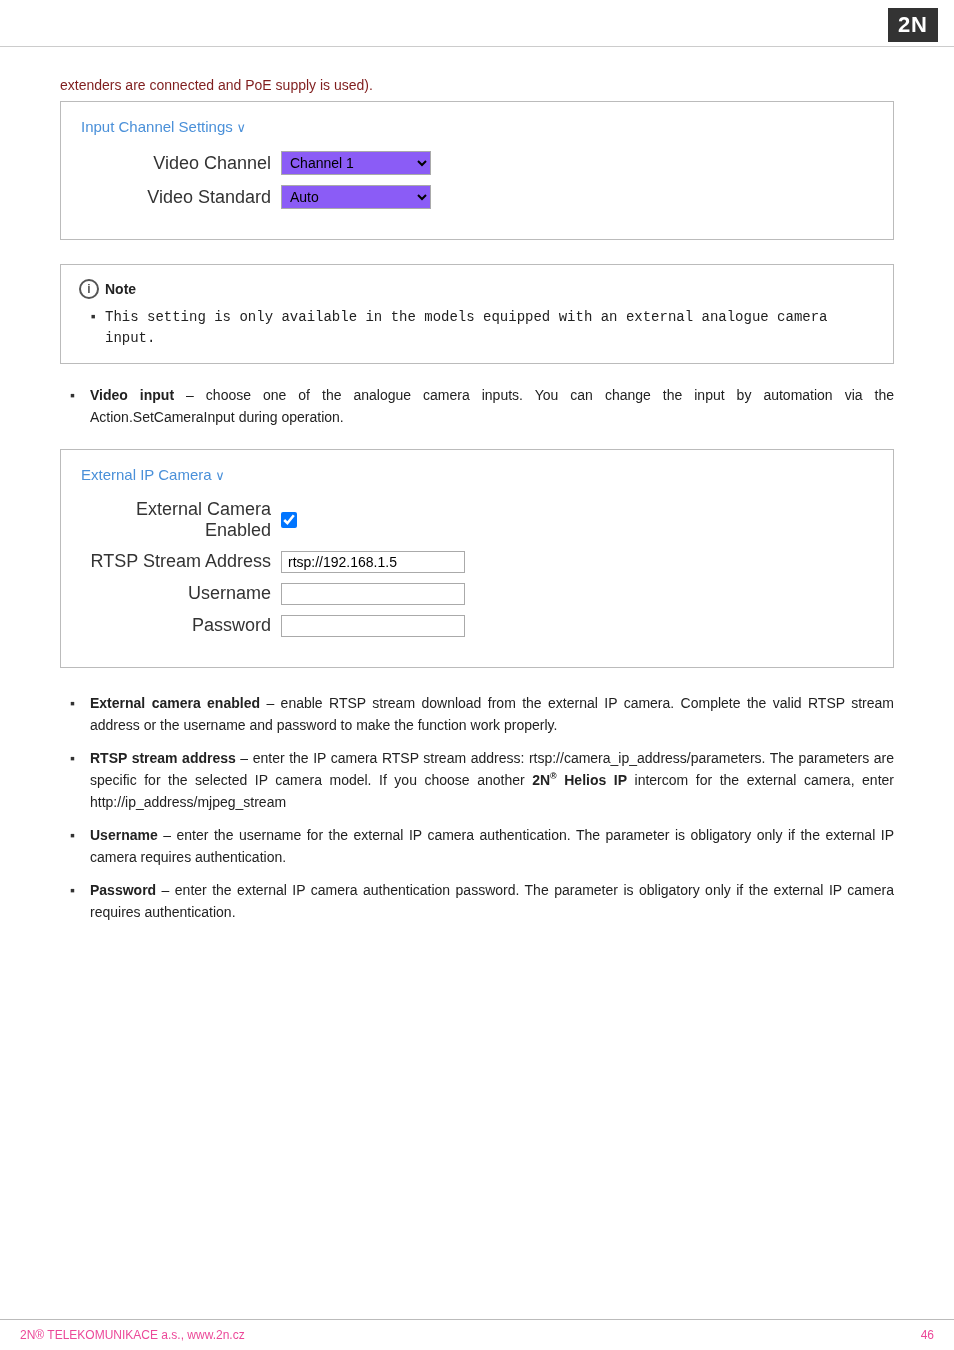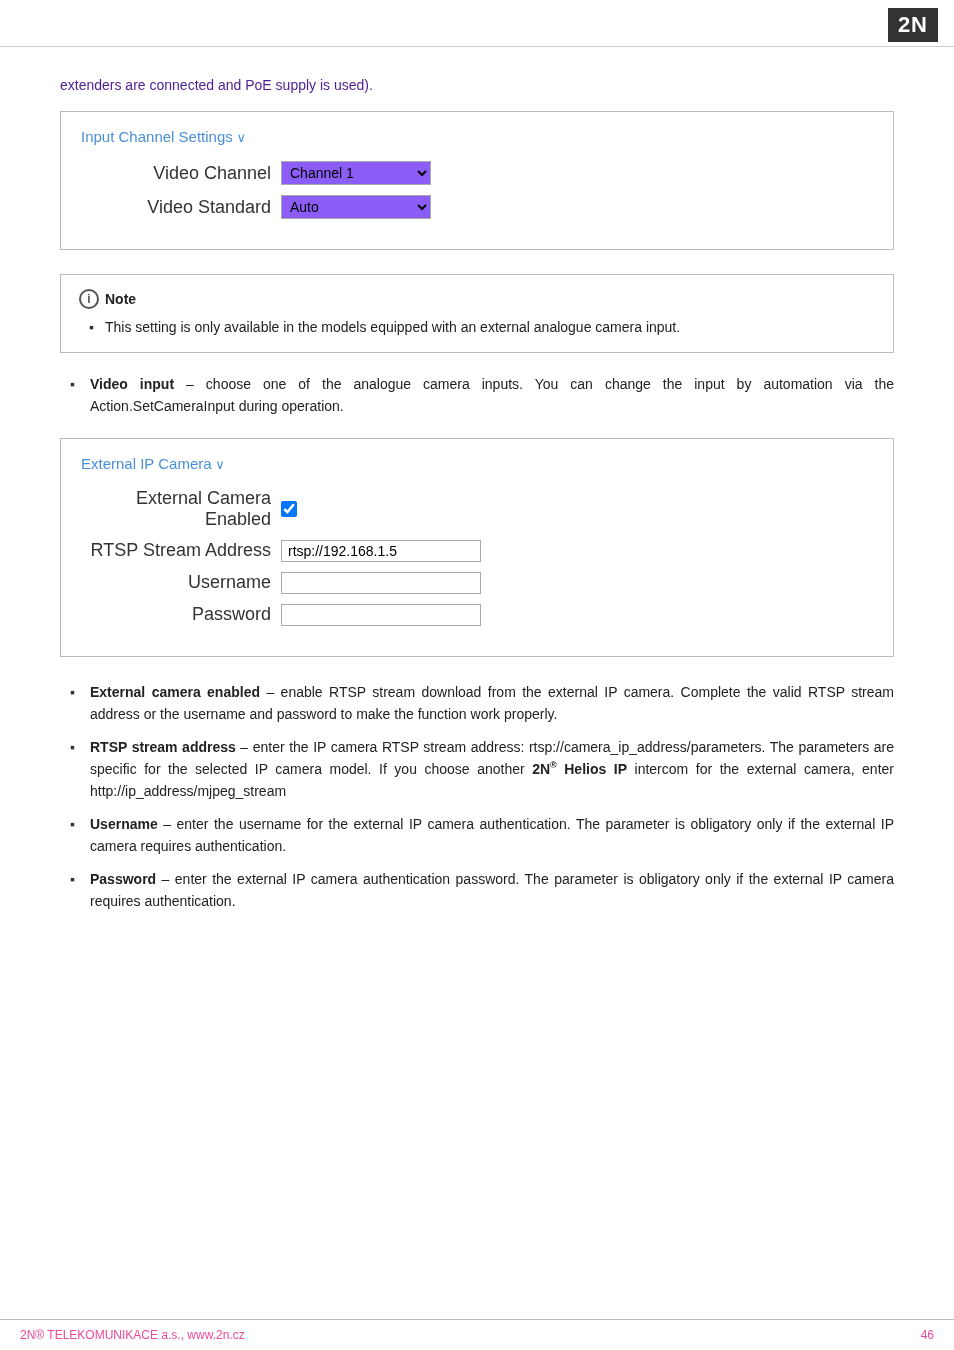--- a/index.html
+++ b/index.html
@@ -27,22 +27,22 @@
       padding: 4px 10px;
       letter-spacing: 1px;
     }
 
     .main-content {
       padding: 30px 60px 30px 60px;
     }
 
     .intro-text {
       font-size: 14px;
-      color: #4c1d95;
-      margin-bottom: 18px;
+      color: #7f1d1d;
+      margin-bottom: 8px;
     }
 
     
     .section-box {
       border: 1px solid #bbb;
       padding: 16px 20px 20px 20px;
       margin-bottom: 24px;
       position: relative;
     }
 
@@ -79,21 +79,21 @@
       padding: 2px 4px;
       border: 1px solid #aaa;
       background: #8b5cf6;
       min-width: 150px;
       appearance: auto;
     }
     input.form-input {
       font-size: 14px;
       padding: 2px 6px;
       border: 1px solid #aaa;
-      width: 200px;
+      width: 184px;
     }
     input[type="checkbox"] {
       width: 16px;
       height: 16px;
       cursor: pointer;
     }
 
     
     .note-box {
       border: 1px solid #bbb;
@@ -118,20 +118,21 @@
       align-items: center;
       justify-content: center;
       font-weight: bold;
       font-size: 12px;
       color: #555;
       flex-shrink: 0;
     }
     .note-body ul {
       list-style: none;
       padding-left: 10px;
+      font-family: Liberation Mono, monospace;
     }
     .note-body ul li {
       padding-left: 16px;
       position: relative;
       font-size: 14px;
       line-height: 1.5;
     }
     .note-body ul li::before {
       content: '▪';
       position: absolute;

